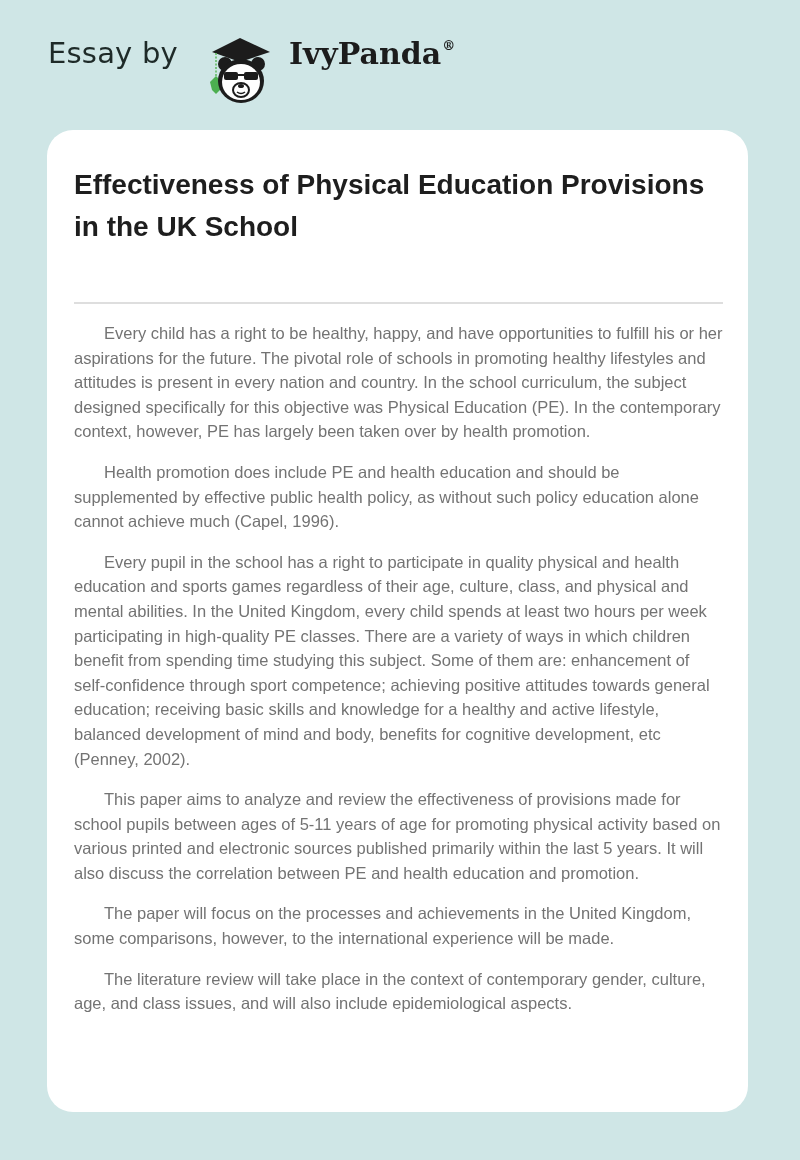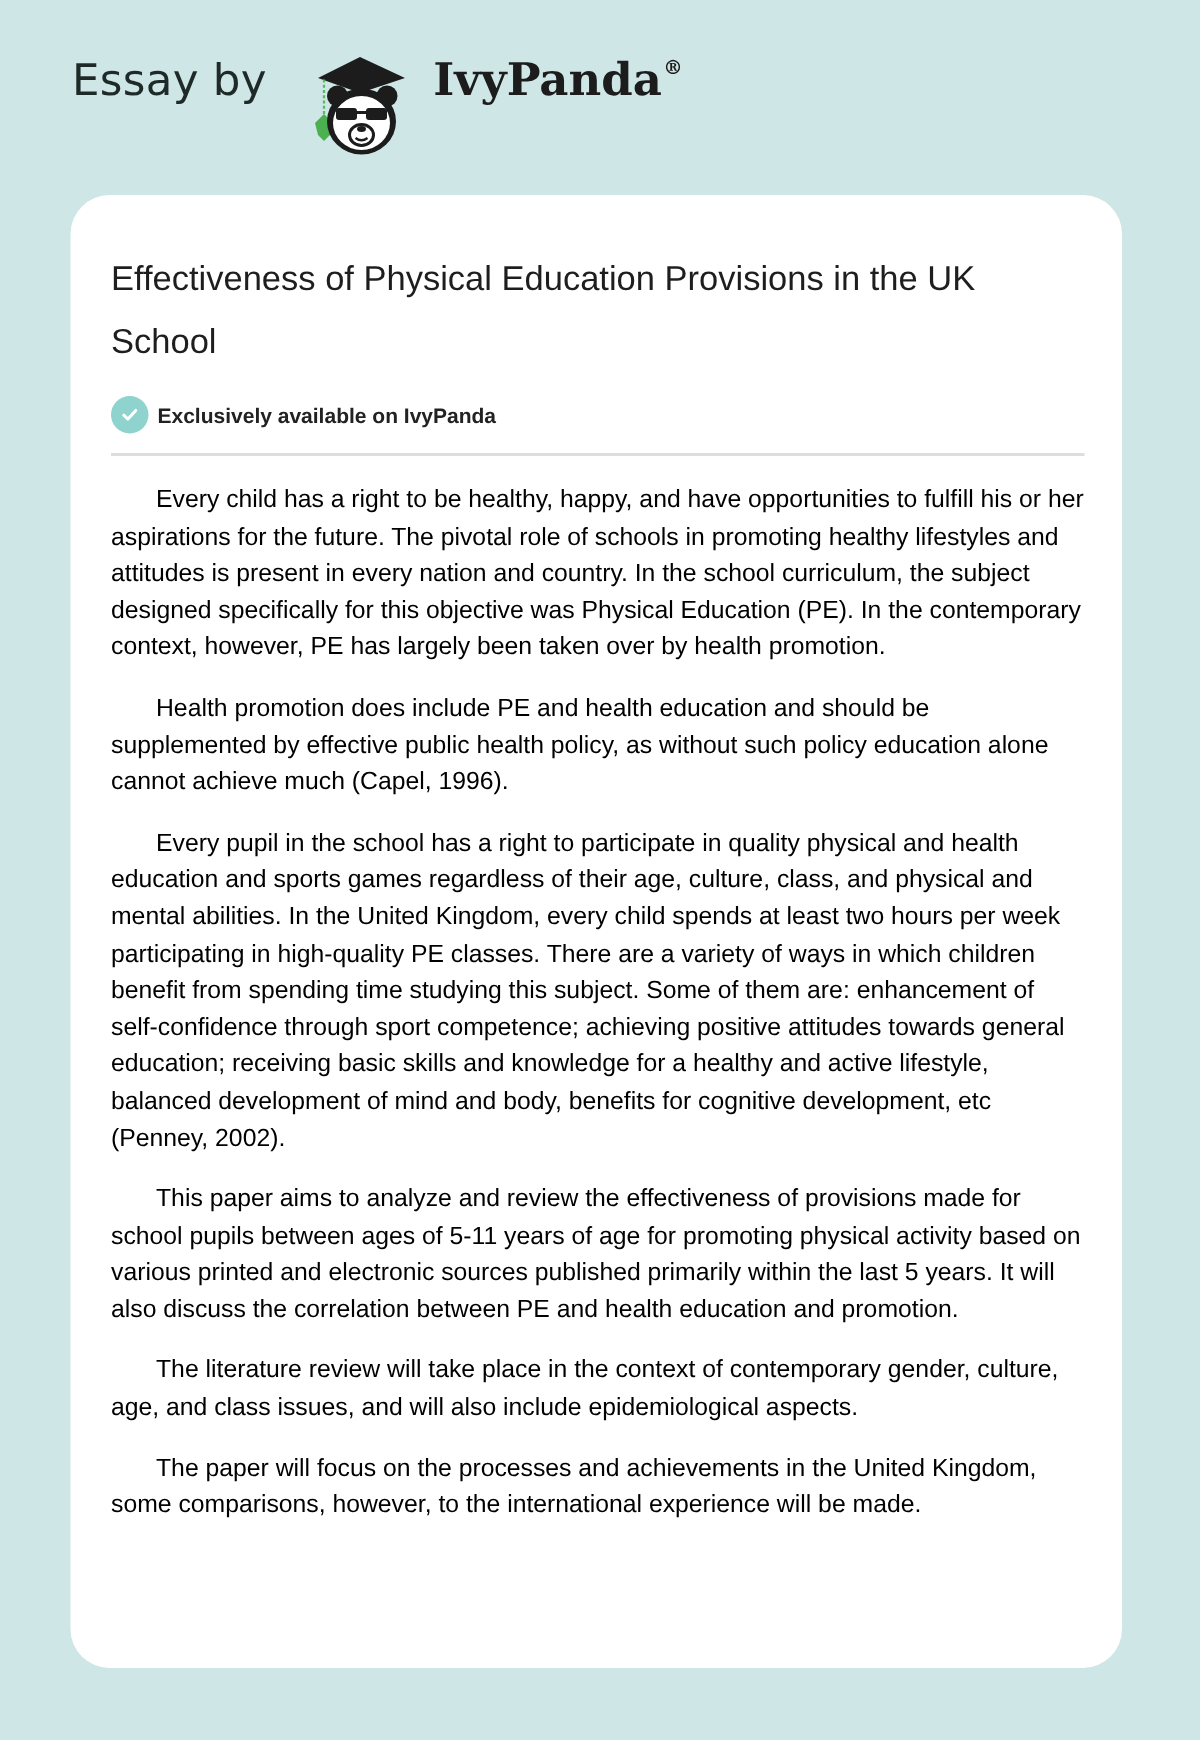--- a/index.html
+++ b/index.html
@@ -13,29 +13,29 @@
   .essay-by { font-family: "DejaVu Sans", sans-serif; font-size: 29px; color: #1e2a28; letter-spacing: 0.2px; }
   .logo-icon { margin-left: 18px; width: 86px; height: 70px; }
   .brand { font-family: "DejaVu Serif", serif; font-weight: bold; font-size: 30px; color: #1c1c1c; margin-left: 7px; }
   .brand sup { font-size: 13px; vertical-align: 14px; margin-left: 1px; }
   .card {
     position: absolute; left: 47px; top: 130px; width: 701px; height: 982px;
     background: #ffffff; border-radius: 26px;
   }
   .title {
     position: absolute; left: 27px; top: 34px; width: 640px;
-    font-weight: normal; font-size: 23px; line-height: 42px; color: #1e1e1e; margin: 0;
+    font-weight: bold; font-size: 28px; line-height: 42px; color: #1e1e1e; margin: 0;
   }
   .exclusive { position: absolute; left: 27px; top: 134px; display: flex; align-items: center; }
   .check { width: 25px; height: 25px; border-radius: 50%; background: #8fd3cf; display: flex; align-items: center; justify-content: center; }
   .exclusive-label { margin-left: 6px; font-weight: bold; font-size: 14px; color: #222; }
   .divider { position: absolute; left: 27px; top: 172px; width: 649px; height: 2px; background: #dedede; }
   .body { position: absolute; left: 27px; top: 191px; width: 650px; }
   .body p {
-    margin: 0 0 16px 0; font-size: 16.5px; line-height: 24.6px; color: #000000;
+    margin: 0 0 16px 0; font-size: 16.5px; line-height: 24.6px; color: #737373;
     text-indent: 30px;
   }
 </style>
 </head>
 <body>
 
 <div class="header">
   <span class="essay-by">Essay by</span>
   <svg class="logo-icon" viewBox="0 0 86 70">
     <polygon points="16,16 44,2 74,16 44,26" fill="#1c1c1c"></polygon>
@@ -51,32 +51,24 @@
     <ellipse cx="45" cy="54" rx="8" ry="7" fill="#ffffff" stroke="#1c1c1c" stroke-width="2"></ellipse>
     <ellipse cx="45" cy="50" rx="3" ry="2" fill="#1c1c1c"></ellipse>
     <path d="M41,56 Q45,59 49,56" stroke="#1c1c1c" stroke-width="1.5" fill="none"></path>
   </svg>
   <span class="brand"><span>IvyPanda</span><sup>®</sup></span>
 </div>
 
 <div class="card">
   <h1 class="title">Effectiveness of Physical Education Provisions in the UK School</h1>
 
-  <div class="exclusive">
-    <span class="check">
-      <svg width="13" height="13" viewBox="0 0 13 13">
-          <path d="M2.5,6.8 L5.3,9.4 L10.5,3.6" stroke="#ffffff" stroke-width="2" fill="none" stroke-linecap="round" stroke-linejoin="round"></path>
-        </svg>
-    </span>
-    <span class="exclusive-label">Exclusively available on IvyPanda</span>
-  </div>
 
   <div class="divider"></div>
 
   <div class="body">
     <p>Every child has a right to be healthy, happy, and have opportunities to fulfill his or her aspirations for the future. The pivotal role of schools in promoting healthy lifestyles and attitudes is present in every nation and country. In the school curriculum, the subject designed specifically for this objective was Physical Education (PE). In the contemporary context, however, PE has largely been taken over by health promotion.</p>
     <p>Health promotion does include PE and health education and should be supplemented by effective public health policy, as without such policy education alone cannot achieve much (Capel, 1996).</p>
     <p>Every pupil in the school has a right to participate in quality physical and health education and sports games regardless of their age, culture, class, and physical and mental abilities. In the United Kingdom, every child spends at least two hours per week participating in high-quality PE classes. There are a variety of ways in which children benefit from spending time studying this subject. Some of them are: enhancement of self-confidence through sport competence; achieving positive attitudes towards general education; receiving basic skills and knowledge for a healthy and active lifestyle, balanced development of mind and body, benefits for cognitive development, etc (Penney, 2002).</p>
     <p>This paper aims to analyze and review the effectiveness of provisions made for school pupils between ages of 5-11 years of age for promoting physical activity based on various printed and electronic sources published primarily within the last 5 years. It will also discuss the correlation between PE and health education and promotion.</p>
+    <p>The paper will focus on the processes and achievements in the United Kingdom, some comparisons, however, to the international experience will be made.</p>
     <p>The literature review will take place in the context of contemporary gender, culture, age, and class issues, and will also include epidemiological aspects.</p>
-    <p>The paper will focus on the processes and achievements in the United Kingdom, some comparisons, however, to the international experience will be made.</p>
   </div>
 </div>
 
 </body></html>

